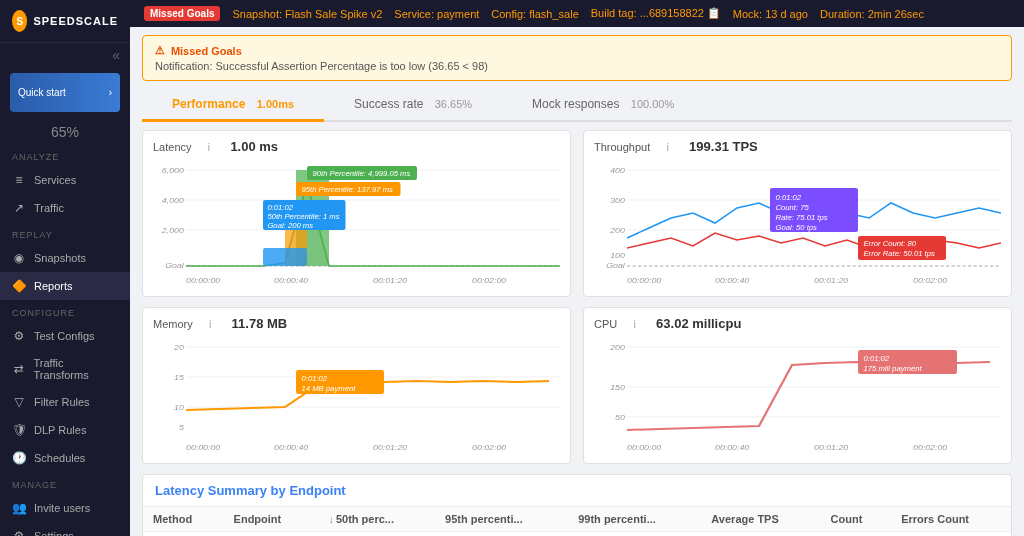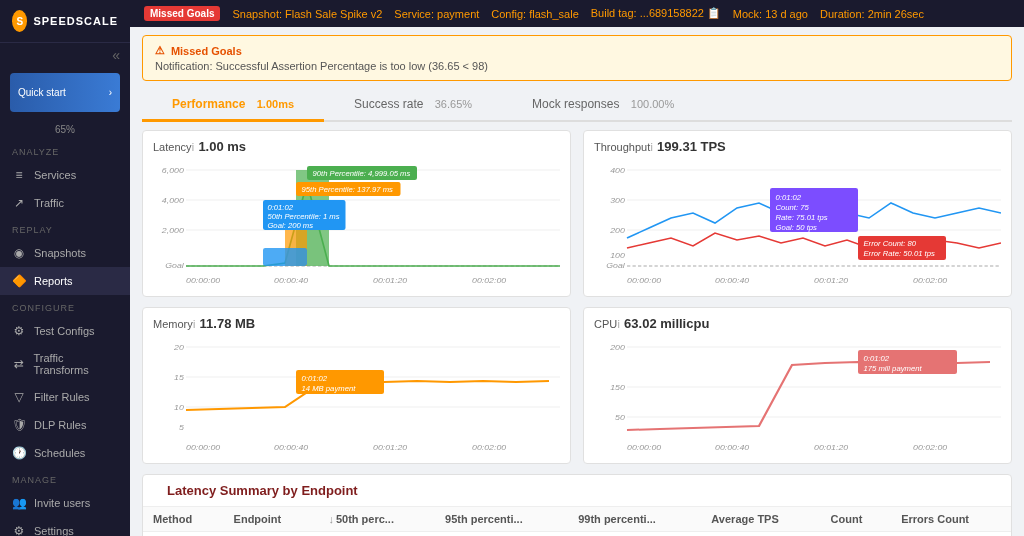--- a/index.html
+++ b/index.html
@@ -173,40 +173,40 @@
       border: 1px solid #e0e0e0;
       padding: 8px 10px;
       min-width: 0;
     }
     .chart-title {
       font-size: 11px;
       color: #555;
       margin-bottom: 4px;
       display: flex;
       align-items: center;
-      gap: 0;
+      gap: 16px;
     }
     .chart-val { font-weight: 700; color: #333; font-size: 13px; margin-left: 4px; }
     .chart-inner { position: relative; width: 100%; font-style: italic; }
 
     
     svg { display: block; }
 
     
     .table-section {
       background: #fff;
       border: 1px solid #e0e0e0;
       border-radius: 4px;
       margin-bottom: 8px;
     }
     .table-title {
-      padding: 8px 24px;
+      padding: 8px 12px;
       font-weight: 700;
       font-size: 13px;
-      color: #7f1d1d;
+      color: #3b82f6;
       border-bottom: 1px solid #eee;
     }
     table {
       width: 100%;
       border-collapse: collapse;
       font-size: 11px;
     }
     th {
       background: #fafafa;
       color: #555;
@@ -234,21 +234,21 @@
   </div>
   <div class="sidebar-collapse">«</div>
 
   <div class="quick-start-btn">
     <span>Quick start</span>
     <span>›</span>
   </div>
   <div class="quick-start-progress">
     <div class="quick-start-progress-bar"></div>
   </div>
-  <div style="text-align:center;font-size:10px;color:#888;margin-bottom:4px;">65%</div>
+  <div style="text-align:center;font-size:14px;color:#888;margin-bottom:4px;">65%</div>
 
   <div class="sidebar-section-label">ANALYZE</div>
   <div class="sidebar-item">
     <span class="si-icon">≡</span>
     <span>Services</span>
   </div>
   <div class="sidebar-item">
     <span class="si-icon">↗</span>
     <span>Traffic</span>
   </div>

